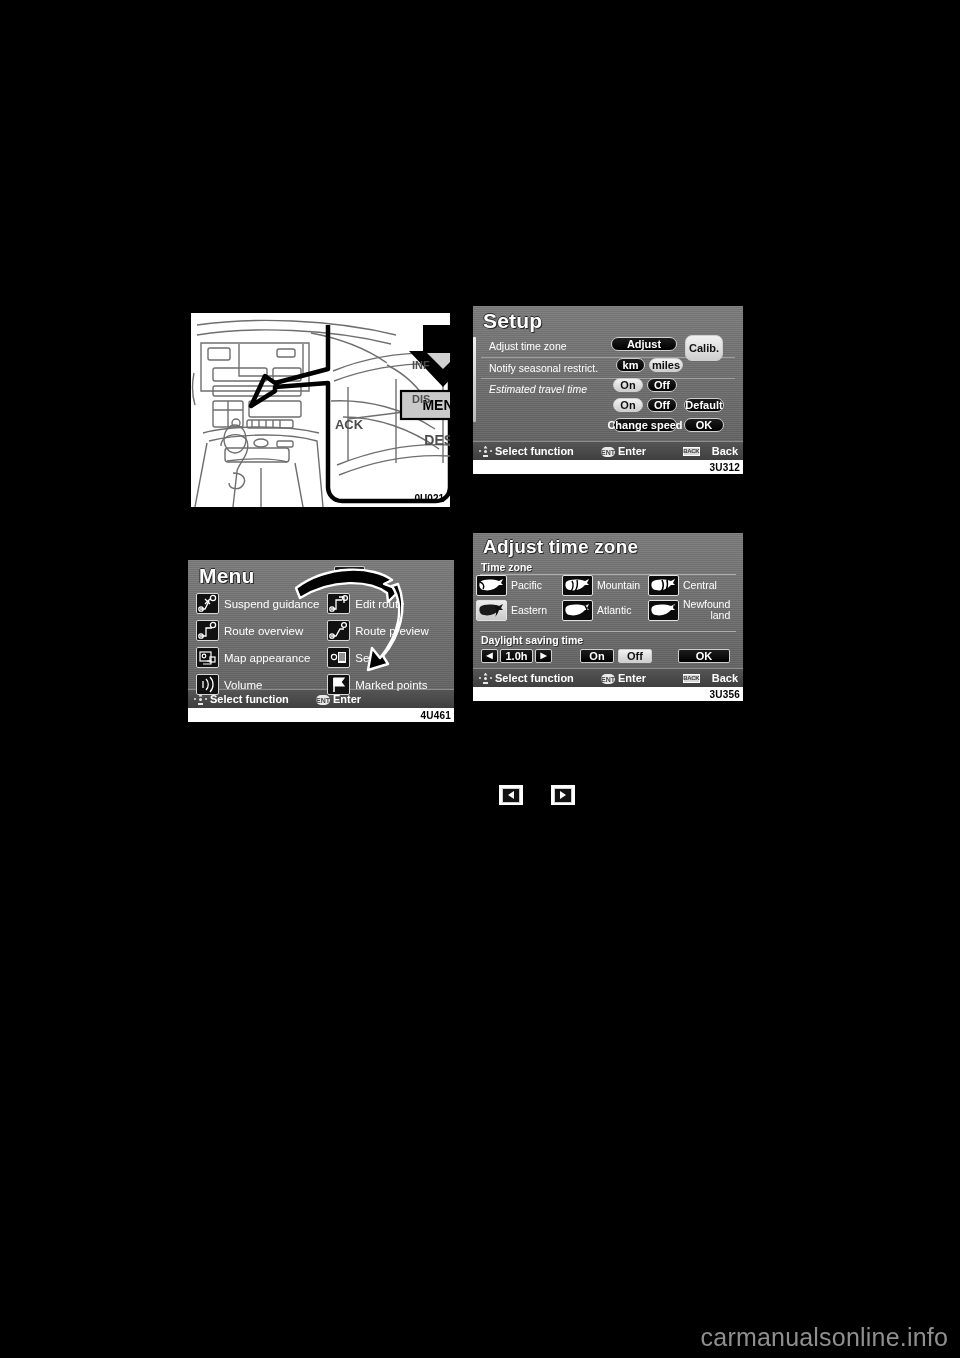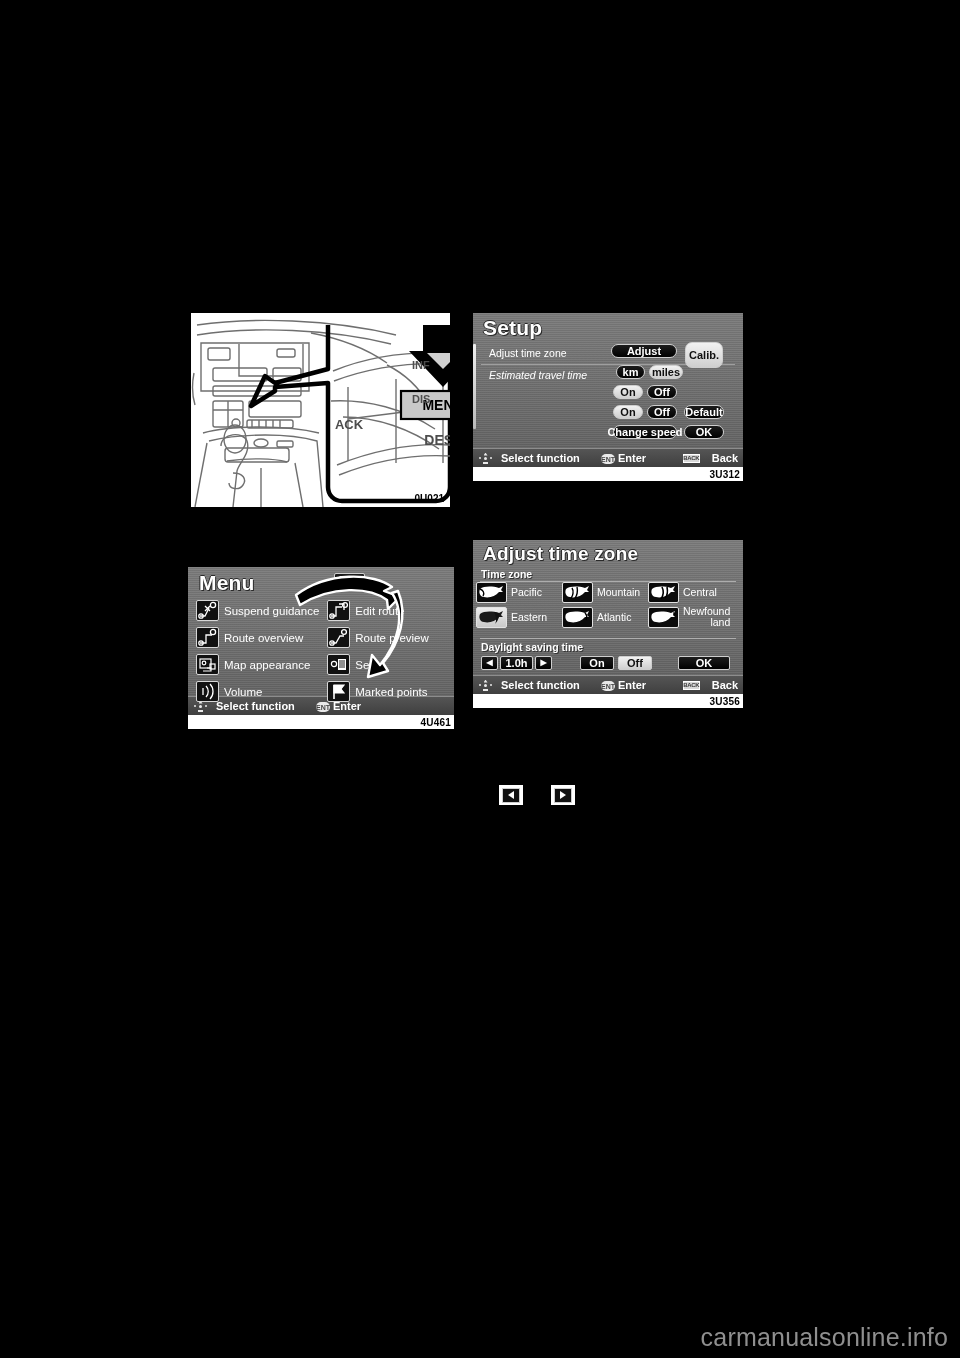--- a/index.html
+++ b/index.html
@@ -2,31 +2,31 @@
 <html><head>
 <meta charset="utf-8">
 <style>
   html,body{margin:0;padding:0;background:#000;}
   body{width:960px;height:1358px;position:relative;overflow:hidden;
        font-family:"Liberation Sans",sans-serif;-webkit-font-smoothing:none;}
 
   
   .nav-screen{position:absolute;box-sizing:border-box;
       background:linear-gradient(180deg,#7b7b7b 0%,#6e6e6e 45%,#5e5e5e 100%);
-      color:#fff;overflow:hidden;margin-top:7px;}
+      color:#fff;overflow:hidden;}
   .nav-screen::before{content:"";position:absolute;inset:0;pointer-events:none;
       background:repeating-linear-gradient(180deg,rgba(255,255,255,.055) 0px,rgba(255,255,255,.055) 1px,rgba(0,0,0,.05) 1px,rgba(0,0,0,.05) 2px);}
   .scr-title{position:absolute;font-weight:bold;color:#fff;
       text-shadow:1px 1px 0 #2a2a2a,-1px 0 0 #2a2a2a,0 -1px 0 #2a2a2a;letter-spacing:.2px;}
 
   .statusbar{position:absolute;left:0;right:0;bottom:14px;height:18px;
       background:linear-gradient(180deg,#555 0%,#3f3f3f 100%);
       border-top:1px solid #8d8d8d;
       display:flex;align-items:center;font-size:11px;font-weight:bold;color:#fff;}
-  .statusbar .sb-sel{position:absolute;left:6px;display:flex;align-items:center;gap:9px;}
+  .statusbar .sb-sel{position:absolute;left:6px;display:flex;align-items:center;gap:3px;}
   .statusbar .sb-ent{position:absolute;display:flex;align-items:flex-end;gap:3px;}
   .statusbar .sb-bak{position:absolute;right:5px;display:flex;align-items:center;gap:12px;}
   .joy-icon{width:13px;height:11px;position:relative;display:inline-block;}
   .joy-icon i{position:absolute;background:#e9e9e9;display:block;}
   .joy-icon i.d1{width:3px;height:3px;border-radius:50%;left:5px;top:4px;}
   .joy-icon i.d2{width:2px;height:2px;border-radius:50%;left:0px;top:4.5px;}
   .joy-icon i.d3{width:2px;height:2px;border-radius:50%;right:0px;top:4.5px;}
   .joy-icon i.d4{width:4px;height:3px;left:4.5px;top:0px;clip-path:polygon(50% 0,100% 100%,0 100%);}
   .joy-icon i.d5{width:5px;height:2px;left:4px;bottom:0px;}
   .ent-icon{width:14px;height:10px;border-radius:5px;background:#e9e9e9;color:#444;
@@ -322,20 +322,23 @@
 
 <div class="nav-screen" id="fig-setup">
   <div class="scr-title">Setup</div>
 
   <div class="sel-bar"></div>
 
   <div class="setup-rows">
     <div class="srow">
       <span class="slbl">Adjust time zone</span>
     </div>
+    <div class="srow">
+      <span class="slbl">Notify seasonal restrict.</span>
+    </div>
     <div class="srow nb-bottom">
       <span class="slbl">Estimated travel time</span>
     </div>
   </div>
 
   <div class="nb dark sbtn" style="left:138px;top:31px;width:66px;">Adjust</div>
   <div class="nb light sbtn" style="left:212px;top:29px;width:38px;height:26px;">Calib.</div>
 
   <div class="nb dark sbtn" style="left:143px;top:52px;width:29px;">km</div>
   <div class="nb light sbtn" style="left:176px;top:52px;width:34px;">miles</div>

